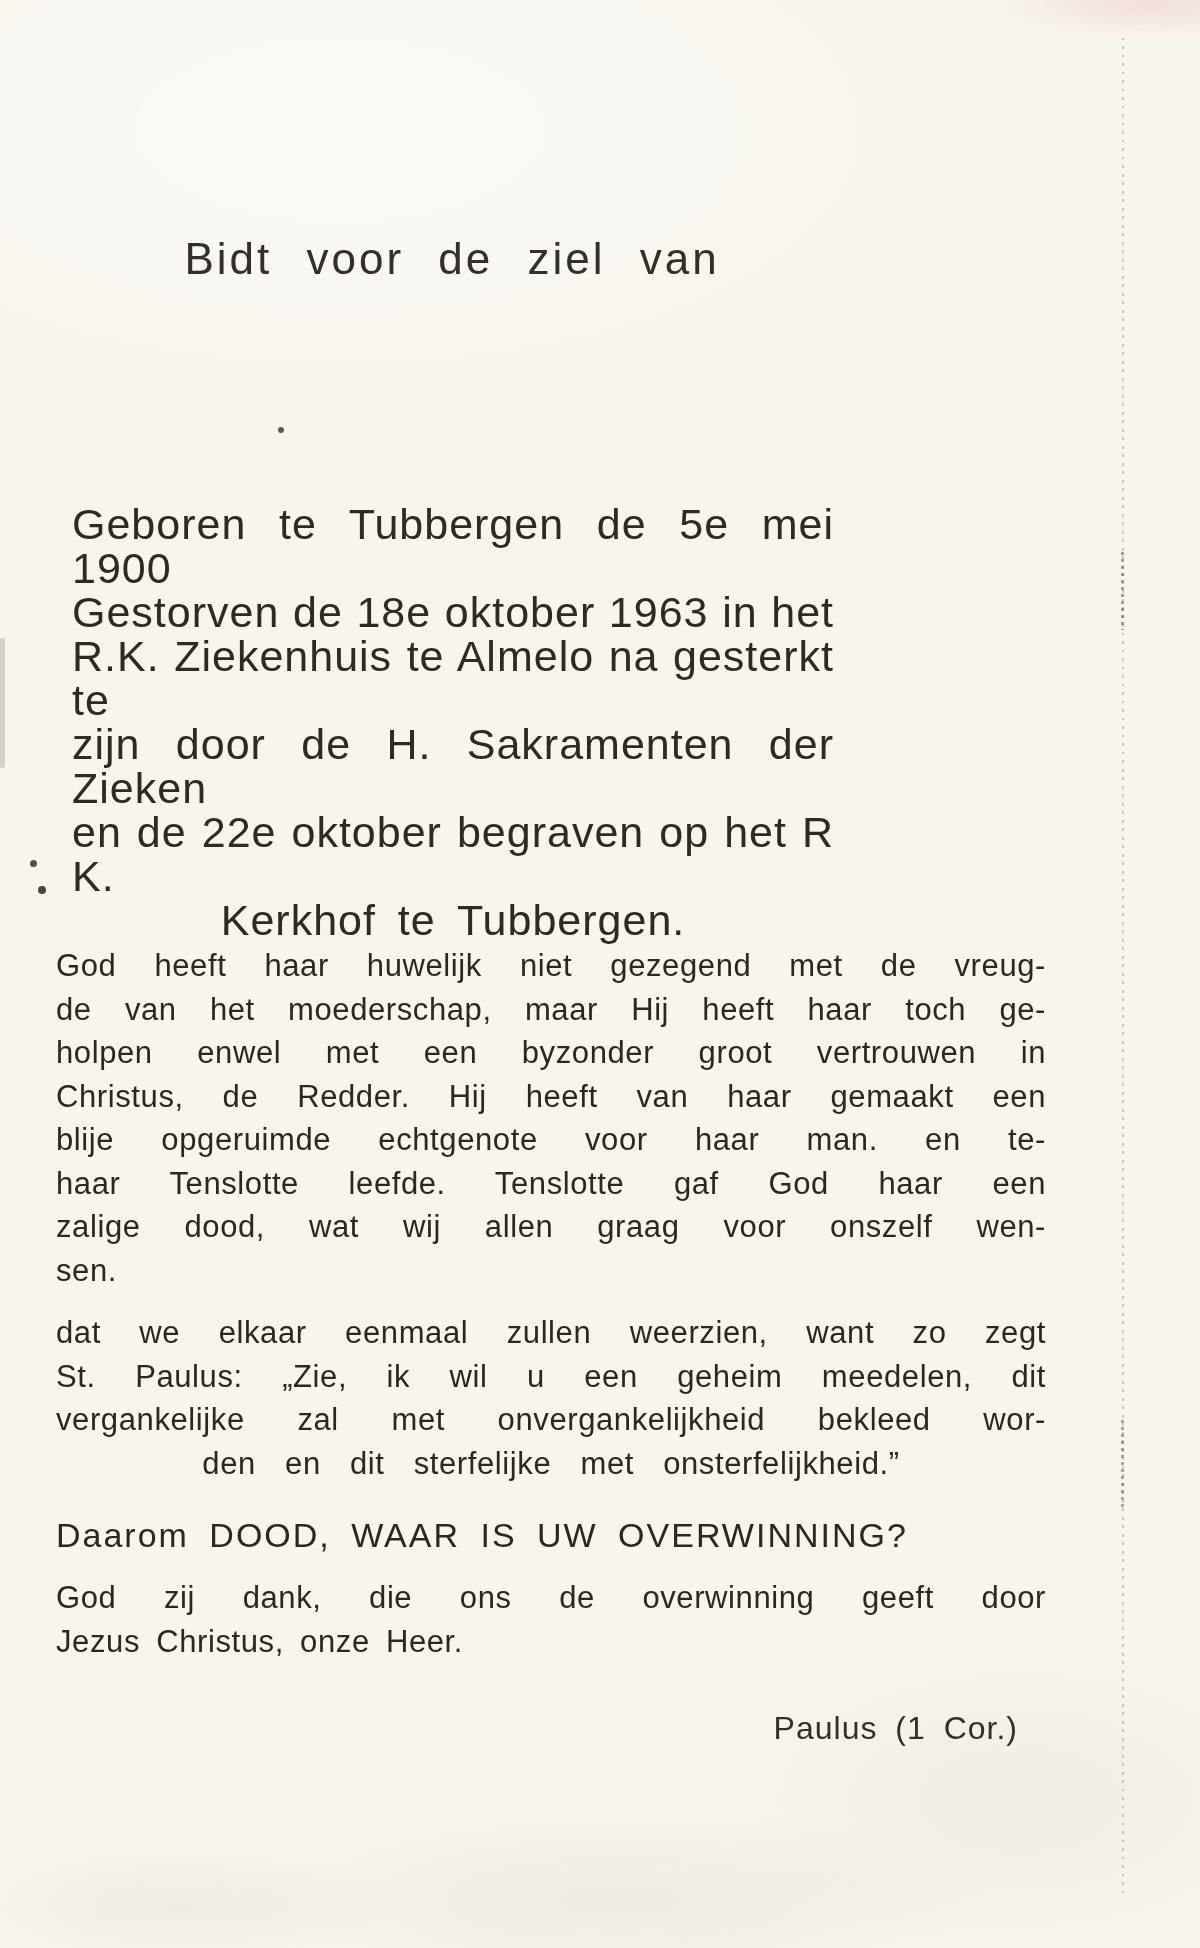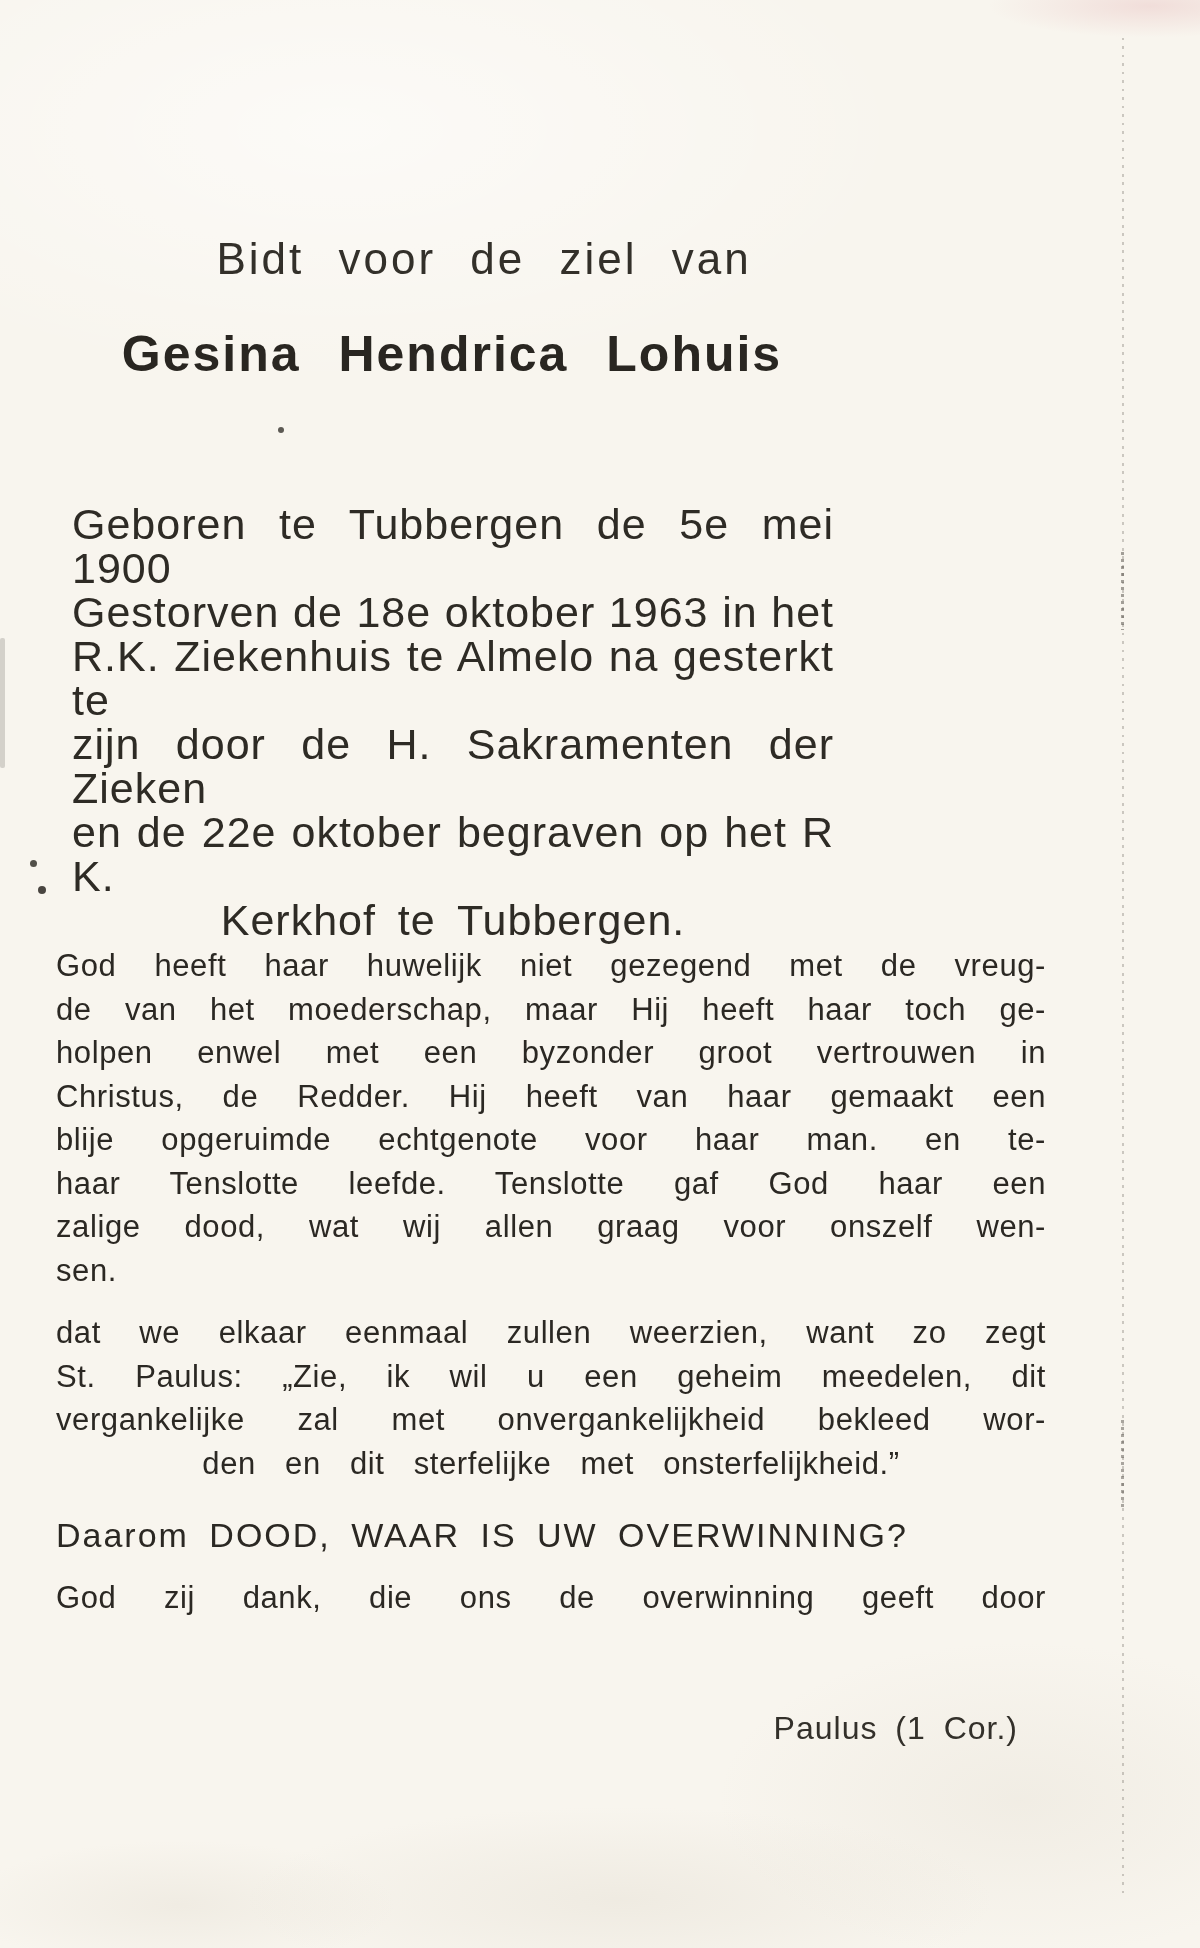--- a/index.html
+++ b/index.html
@@ -31,21 +31,21 @@
   .fold-dark2{position:absolute;left:1121px;top:1420px;height:90px;width:3px;
     background:repeating-linear-gradient(180deg, rgba(60,55,48,.7) 0 3px, transparent 3px 7px);opacity:.6;}
   .edge-smudge{position:absolute;left:0;top:638px;width:5px;height:130px;
     background:rgba(70,65,58,0.20);border-radius:2px;}
   .speck{position:absolute;background:#35322c;border-radius:50%;}
   .speck.s1{left:278px;top:427px;width:6px;height:6px;opacity:.8;}
   .speck.s2{left:30px;top:860px;width:7px;height:7px;opacity:.85;}
   .speck.s3{left:38px;top:886px;width:8px;height:8px;opacity:.9;}
 
   .hline{position:absolute;left:0;width:904px;text-align:center;white-space:nowrap;}
-  .invocation{top:234px;font-size:44px;letter-spacing:3px;word-spacing:19px;color:#33302a;padding-left:32px;}
+  .invocation{top:234px;font-size:44px;letter-spacing:3px;word-spacing:19px;color:#33302a;}
   .name{top:325px;font-size:50px;font-weight:700;letter-spacing:2px;word-spacing:22px;color:#292621;}
   .spouse{top:416px;font-size:44px;letter-spacing:3px;word-spacing:16px;color:#302d27;}
 
   .vitals{position:absolute;left:72px;top:502px;width:762px;
     font-size:43px;line-height:44px;letter-spacing:1px;color:#2e2b25;}
   .vitals .jl{text-align:justify;text-align-last:justify;}
   .vitals .nl{text-align:center;word-spacing:9px;}
 
   .bodyblock{position:absolute;left:56px;width:990px;
     font-size:31px;line-height:43.5px;letter-spacing:.6px;color:#2b2823;}
@@ -67,21 +67,20 @@
 
   <div class="fold"></div>
   <div class="fold-dark1"></div>
   <div class="fold-dark2"></div>
   <div class="edge-smudge"></div>
   <div class="speck s1"></div>
   <div class="speck s2"></div>
   <div class="speck s3"></div>
 
   <div class="hline invocation">Bidt voor de ziel van</div>
-  <div class="hline name">Gesina Hendrica Lohuis</div>
 
   <div class="vitals">
     <div class="jl">Geboren te Tubbergen de 5e mei 1900</div>
     <div class="jl">Gestorven de 18e oktober 1963 in het</div>
     <div class="jl">R.K. Ziekenhuis te Almelo na gesterkt te</div>
     <div class="jl">zijn door de H. Sakramenten der Zieken</div>
     <div class="jl">en de 22e oktober begraven op het R K.</div>
     <div class="nl">Kerkhof te Tubbergen.</div>
   </div>
 
@@ -100,17 +99,18 @@
     <div class="jl">dat we elkaar eenmaal zullen weerzien, want zo zegt</div>
     <div class="jl">St. Paulus: „Zie, ik wil u een geheim meedelen, dit</div>
     <div class="jl">vergankelijke zal met onvergankelijkheid bekleed wor-</div>
     <div class="wide">den en dit sterfelijke met onsterfelijkheid.”</div>
   </div>
 
   <div class="exclaim">Daarom DOOD, WAAR IS UW OVERWINNING?</div>
 
   <div class="bodyblock p3">
     <div class="jl">God zij dank, die ons de overwinning geeft door</div>
+    <div class="nl">Jezus Christus, onze Heer.</div>
   </div>
 
   <div class="attribution">Paulus (1 Cor.)</div>
 
 </div>
 
 </body></html>

